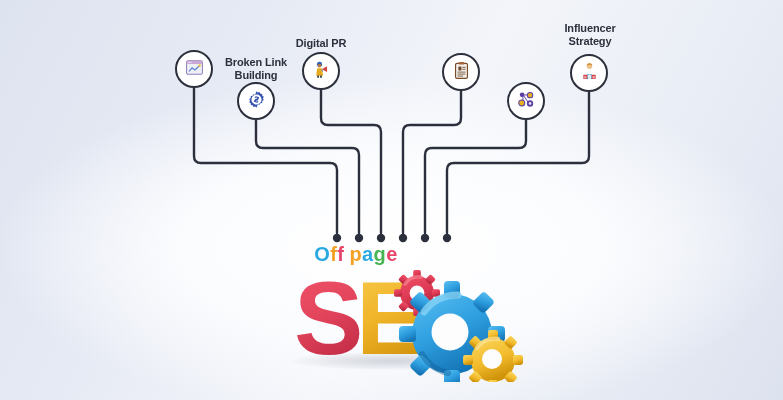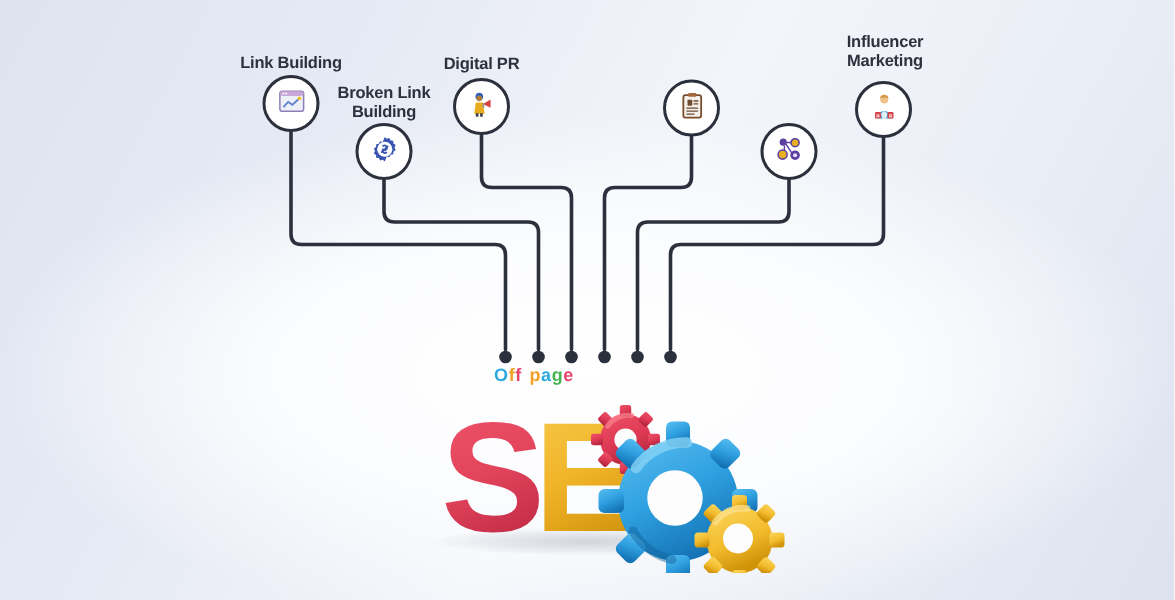--- a/index.html
+++ b/index.html
@@ -67,21 +67,21 @@
   }
 
   
   #offpage {
     position: absolute;
     left: 0;
     top: 243px;
     width: 712px;
     text-align: center;
     font-family: "Liberation Sans", sans-serif;
-    font-size: 12px;
+    font-size: 20px;
     font-weight: 700;
     letter-spacing: 0.4px;
     z-index: 5;
   }
   #offpage span { display: inline-block; }
   #offpage .sp { width: 5px; }
 
   
   #seo-lockup {
     position: absolute;
@@ -202,26 +202,25 @@
         <path d="M8.4 4.6c0-2 1.7-3.2 3.6-3.2s3.6 1.2 3.6 3.2c-1-.6-2.2-.9-3.6-.9s-2.6.3-3.6.9z" fill="#d4973f"></path>
         <path d="M6 21.5c0-3.8 2.7-6.4 6-6.4s6 2.6 6 6.4z" fill="#4aa8d8"></path>
         <path d="M12 15.1l-2.6 2.2 1 4.2h3.2l1-4.2z" fill="#e0f0f8"></path>
         <rect x="4.2" y="16" width="5" height="5.5" rx="0.8" fill="#d8434a"></rect>
         <rect x="14.8" y="16" width="5" height="5.5" rx="0.8" fill="#d8434a"></rect>
         <path d="M5.4 18.6h2.6M5.4 20h2.6M16 18.6h2.6M16 20h2.6" stroke="#fff" stroke-width="0.9"></path>
       </svg>
     </span>
   </div>
 
-  <div class="node-label" style="left:140px; top:36px; width:108px;">Link Building</div>
   <div class="node-label" style="left:207px; top:56px; width:98px;">Broken Link
 Building</div>
   <div class="node-label" style="left:268px; top:37px; width:106px;">Digital PR</div>
   <div class="node-label" style="left:541px; top:22px; width:98px;">Influencer
-Marketing</div>
+Strategy</div>
 
   <div id="offpage"><span style="color: rgb(41, 169, 224);">O</span><span style="color: rgb(244, 160, 37);">f</span><span style="color: rgb(232, 69, 107);">f</span><span class="sp">&nbsp;</span><span style="color: rgb(244, 160, 37);">p</span><span style="color: rgb(41, 169, 224);">a</span><span style="color: rgb(70, 180, 80);">g</span><span style="color: rgb(232, 69, 107);">e</span></div>
 
   <div id="seo-shadow"></div>
 
   <svg id="seo-lockup" viewBox="0 0 783 120" xmlns="http://www.w3.org/2000/svg">
     <defs>
       <linearGradient id="gRed" x1="0" y1="0" x2="0.3" y2="1">
         <stop offset="0%" stop-color="#f2566b"></stop>
           <stop offset="55%" stop-color="#e2445c"></stop>

